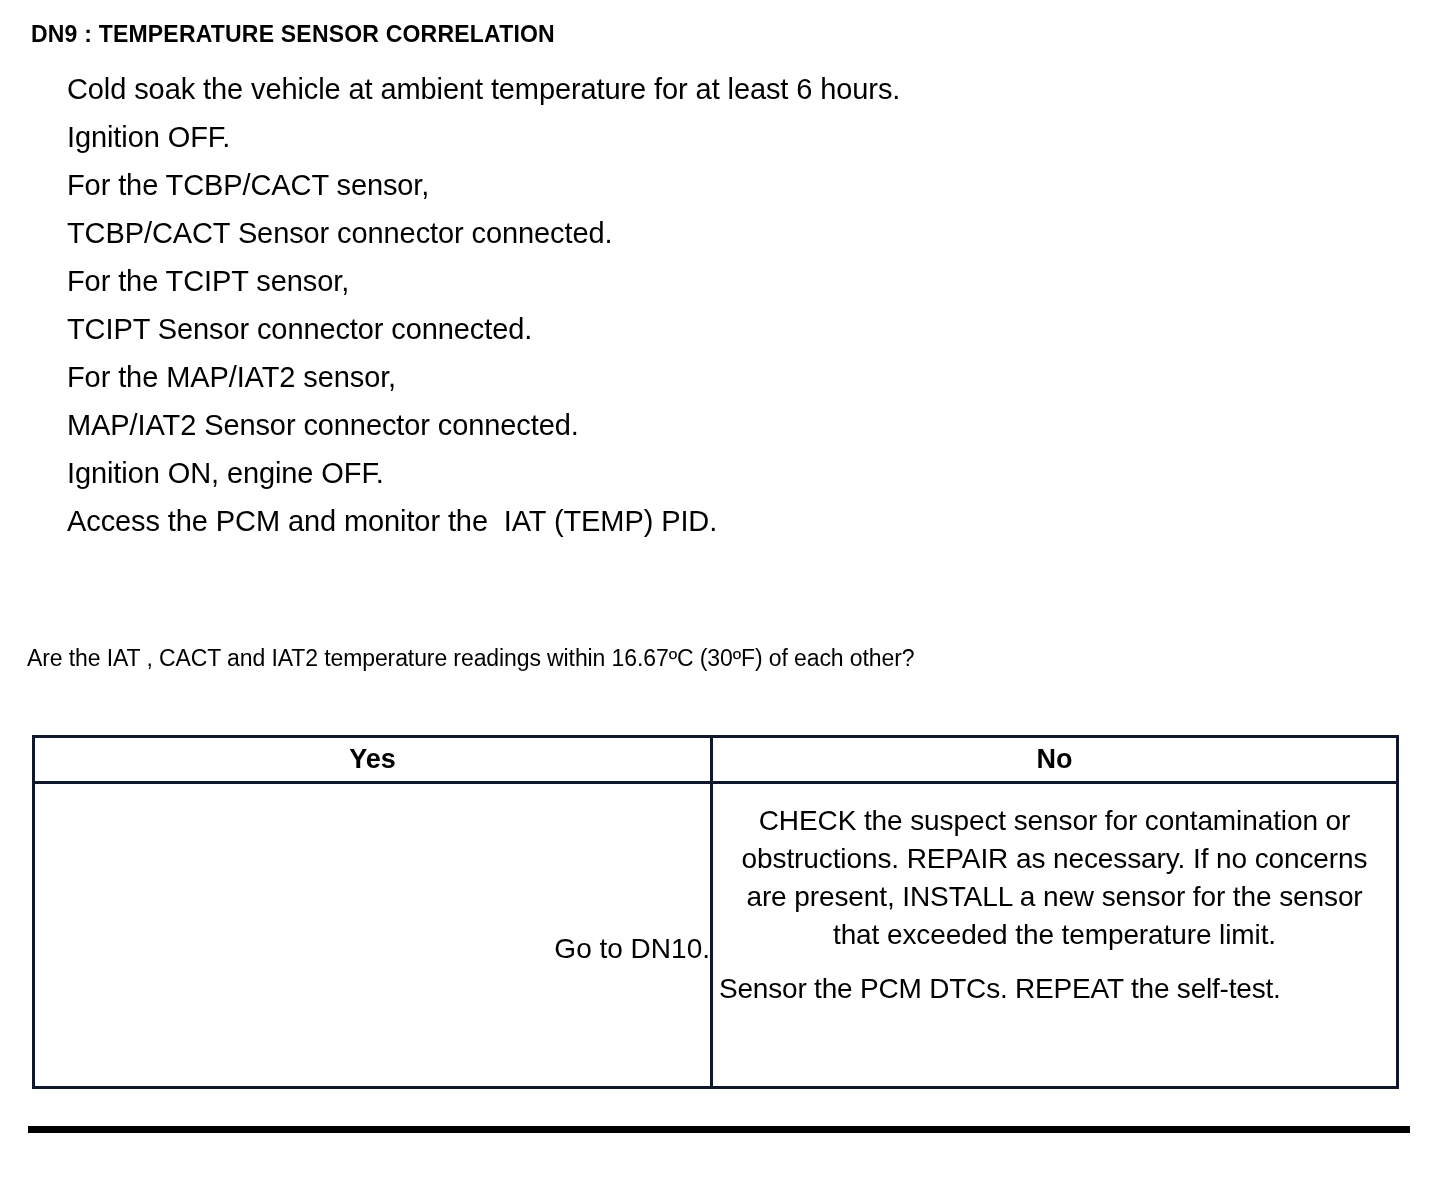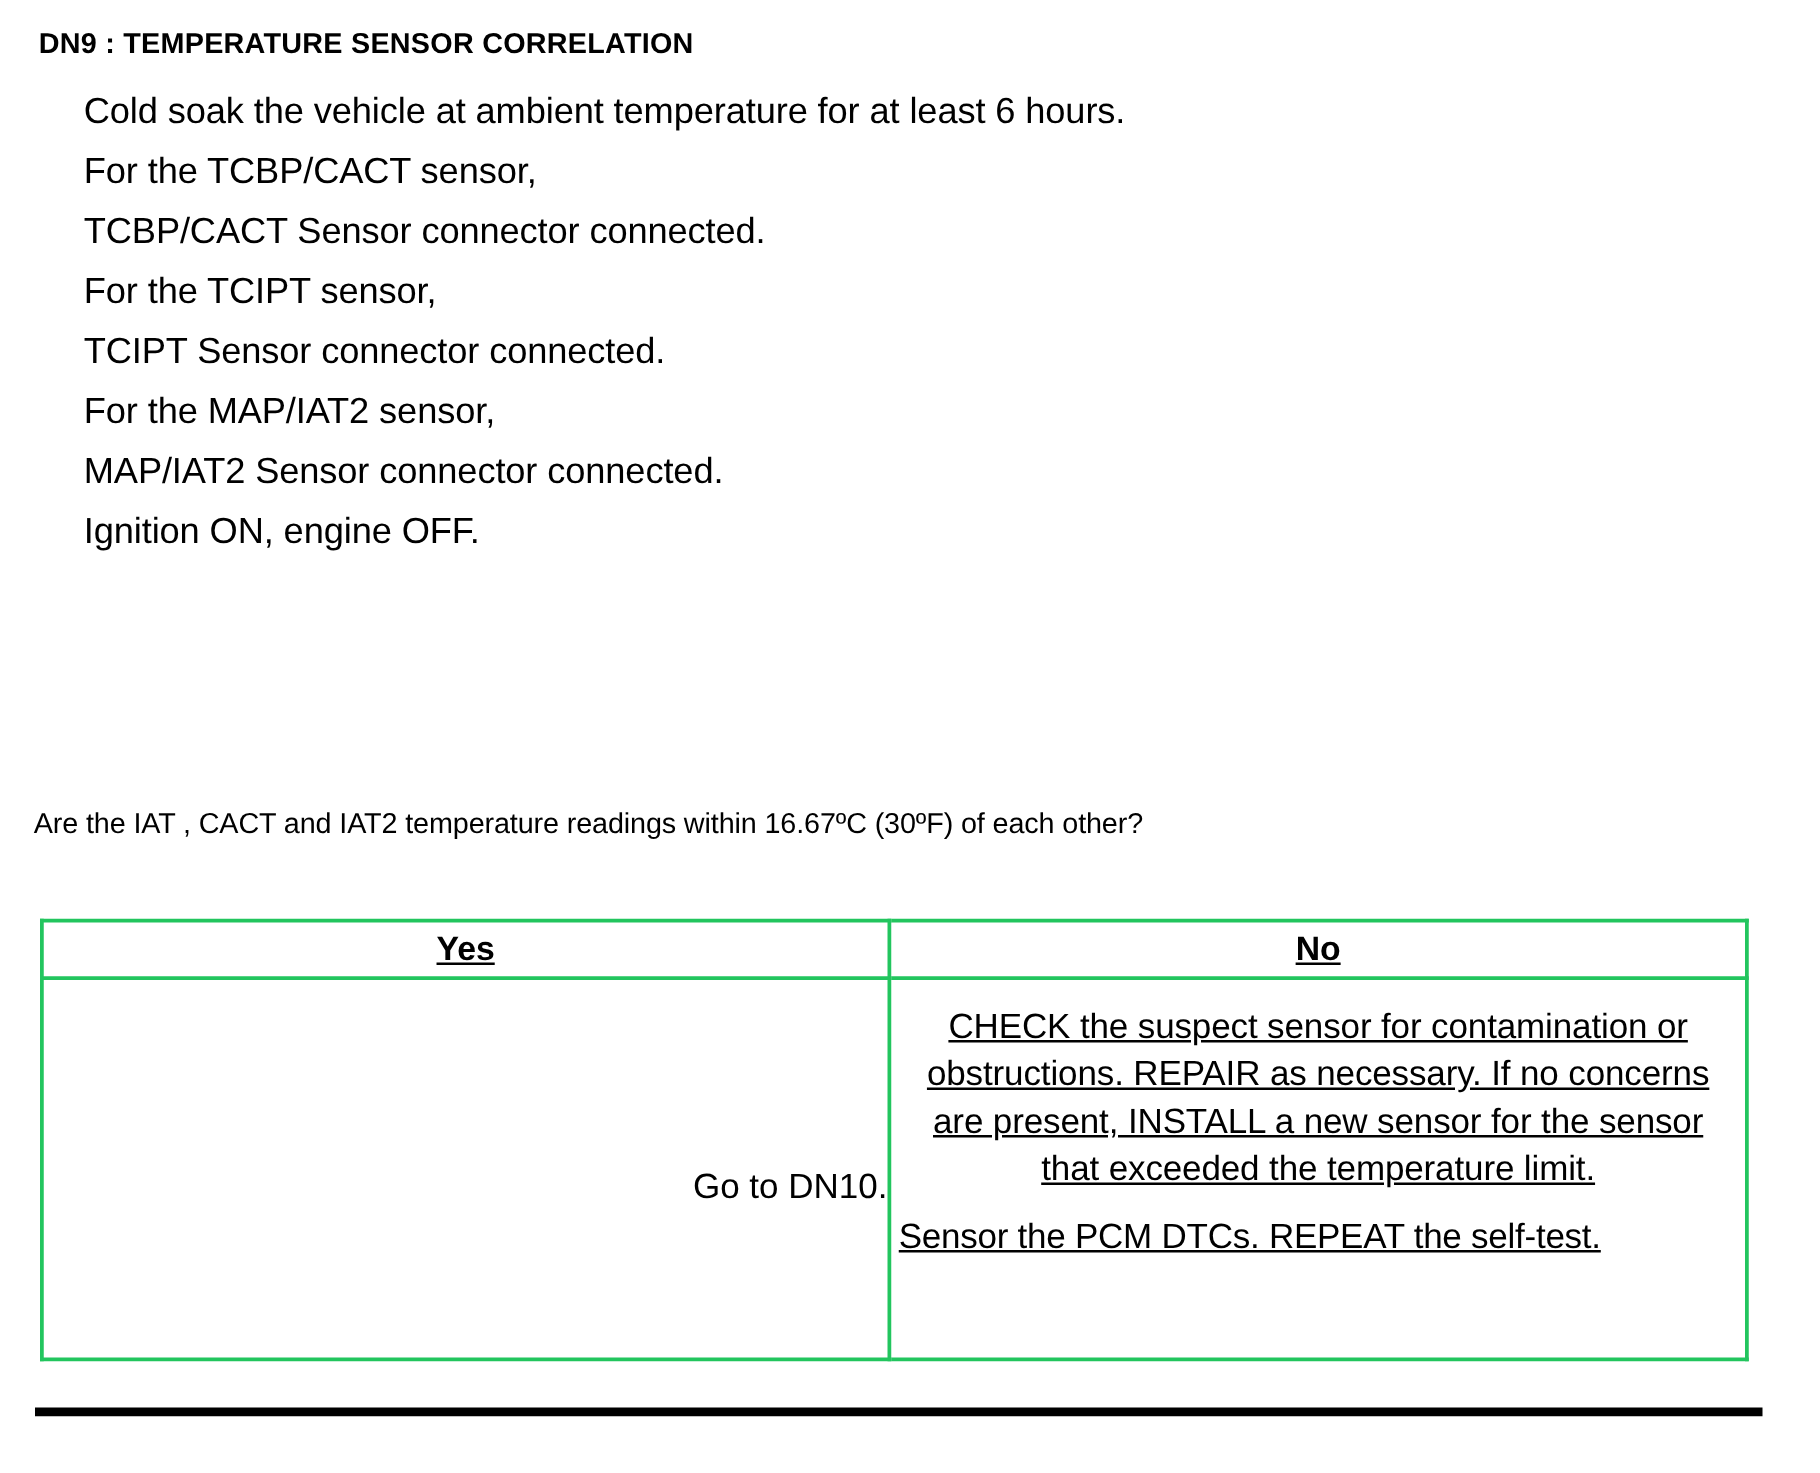--- a/index.html
+++ b/index.html
@@ -68,24 +68,23 @@
   
   .decision-table {
     position: absolute;
     left: 32px;
     top: 735px;
     width: 1364px;
     border-collapse: collapse;
     table-layout: fixed;
   }
   .decision-table td {
-    border: 3px solid #22c55e;
+    border: 3px solid #0f172a;
     padding: 0;
     vertical-align: top;
-    text-decoration: underline;
   }
   .col-yes { width: 678px; }
   .col-no  { width: 686px; }
 
   .hdr-cell {
     text-align: center;
     font-size: 27px;
     font-weight: bold;
     height: 38px;
     line-height: 38px;
@@ -138,27 +137,29 @@
 </style>
 </head>
 <body>
 
 <div class="page">
 
   <div class="doc-title">DN9 : TEMPERATURE SENSOR CORRELATION</div>
 
   <div class="steps">
     <div class="step-line">Cold soak the vehicle at ambient temperature for at least 6 hours.</div>
+    <div class="step-line">Ignition OFF.</div>
     <div class="step-line">For the TCBP/CACT sensor,</div>
     <div class="step-line">TCBP/CACT Sensor connector connected.</div>
     <div class="step-line">For the TCIPT sensor,</div>
     <div class="step-line">TCIPT Sensor connector connected.</div>
     <div class="step-line">For the MAP/IAT2 sensor,</div>
     <div class="step-line">MAP/IAT2 Sensor connector connected.</div>
     <div class="step-line">Ignition ON, engine OFF.</div>
+    <div class="step-line">Access the PCM and monitor the  IAT (TEMP) PID.</div>
   </div>
 
   <div class="question">Are the IAT , CACT and IAT2 temperature readings within 16.67ºC (30ºF) of each other?</div>
 
   <table class="decision-table">
     <colgroup>
       <col class="col-yes">
       <col class="col-no">
     </colgroup>
     <tbody>

